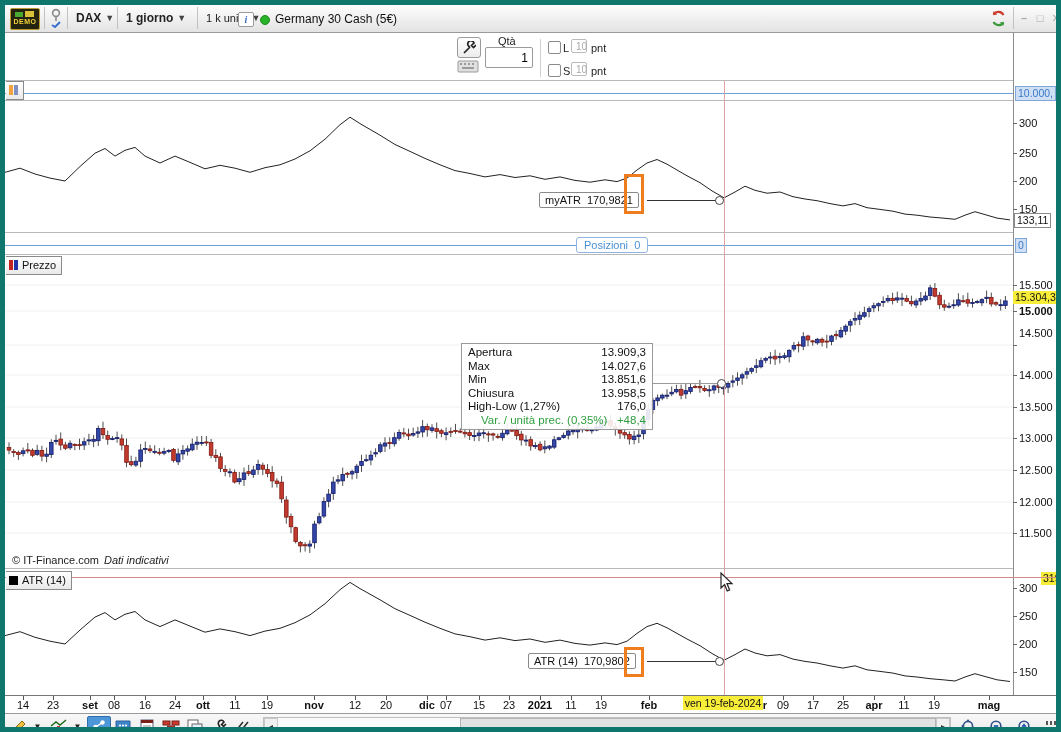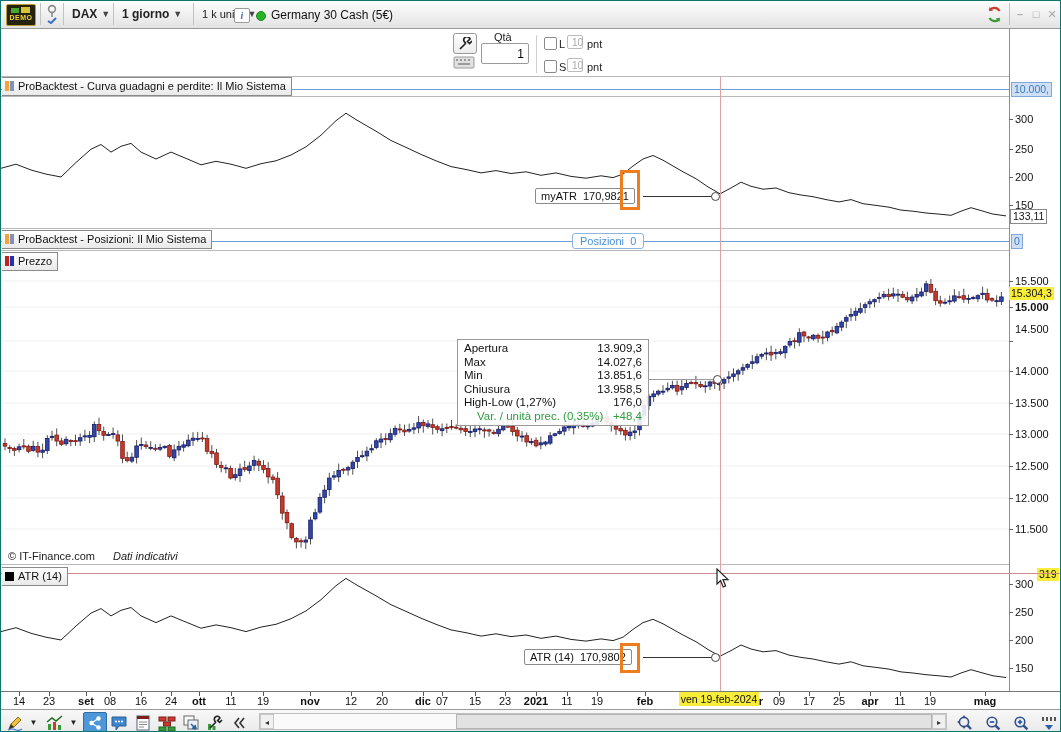--- a/index.html
+++ b/index.html
@@ -1,18 +1,18 @@
 <!DOCTYPE html>
 <html><head>
 <meta charset="utf-8">
 <style>
   html,body{margin:0;padding:0;background:#e8e8e8;}
   #app{position:relative;width:1061px;height:732px;background:#fff;
        font-family:"Liberation Sans","DejaVu Sans",sans-serif;font-size:11px;color:#222;
-       border:1px solid #0f766e;box-sizing:border-box;overflow:hidden;}
+       border:5px solid #0f766e;box-sizing:border-box;overflow:hidden;}
   .abs{position:absolute;}
   
   #titlebar{position:absolute;left:0;top:0;width:100%;height:27px;
     background:linear-gradient(#fdfdfd,#e3e3e3);border-bottom:1px solid #9a9a9a;}
   .tb-sep{position:absolute;top:2px;height:22px;width:1px;background:#c2c2c2;}
   .dd{position:absolute;top:3px;height:20px;display:flex;align-items:center;gap:4px;
       padding:0 5px;font-weight:bold;font-size:12px;color:#222;cursor:default;}
   .caret{font-size:9px;color:#444;}
   #demo-badge{position:absolute;left:5px;top:3px;width:28px;height:20px;background:#23230f;
       border:1px solid #b99a2e;border-radius:2px;color:#f2d23c;font-size:7px;font-weight:bold;
@@ -51,21 +51,21 @@
   .blue-label{position:absolute;background:#fff;border:1px solid #8fb4e0;border-radius:3px;
       font-size:11px;color:#4a8fd4;padding:1px 7px;z-index:20;white-space:nowrap;}
   .marker-dot{position:absolute;width:7px;height:7px;border-radius:50%;background:#fff;
       border:1px solid #444;z-index:21;}
   .orange-rect{position:absolute;border:3px solid #ef7d1d;z-index:25;}
   #tooltip{position:absolute;left:456px;top:338px;width:190px;background:rgba(255,255,255,.88);
       border:1px solid #999;z-index:26;padding:2px 0;}
   .tt-row{display:flex;justify-content:space-between;padding:0 6px;line-height:13.5px;font-size:11.5px;color:#111;}
   .tt-green{color:#2e9e3e;margin-left:13px;}
   #copyright{position:absolute;left:7px;top:549px;font-size:11px;color:#222;z-index:12;}
-  #copyright .it{font-style:italic;margin-left:18px;}
+  #copyright .it{font-style:italic;margin-left:5px;}
   
   #time-axis{position:absolute;left:0;top:690px;width:1061px;height:18px;background:#fff;
       border-top:1px solid #777;z-index:10;}
   .t-label{position:absolute;top:3px;font-size:11px;color:#111;transform:translateX(-50%);}
   .t-label.b{font-weight:bold;}
   .t-tick{position:absolute;top:0;width:1px;height:4px;background:#555;}
   #date-tag{position:absolute;left:678px;top:691px;width:80px;height:14px;background:#f8ee3a;
       font-size:10.5px;line-height:14px;text-align:center;color:#111;z-index:12;white-space:nowrap;}
   
   #order-widget{position:absolute;left:450px;top:29px;width:160px;height:46px;z-index:15;}
@@ -178,28 +178,20 @@
   <div class="hline" style="left:0;top:249px;width:1061px;background:#b9b9b9;z-index:4"></div>
   <div class="hline" style="left:0;top:563px;width:1061px;background:#b9b9b9;z-index:4"></div>
 
   <div id="axis-col"></div>
 
   <div class="ptab" style="left:1px;top:76px">
     <span class="ic">
         <span class="bar" style="background:#f2a33c"></span>
         <span class="bar" style="background:#8090c0"></span>
       </span>
-    <span>ProBacktest - Curva guadagni e perdite: Il Mio Sistema</span>
-  </div>
-  <div class="ptab" style="left:1px;top:229px">
-    <span class="ic">
-        <span class="bar" style="background:#f2a33c"></span>
-        <span class="bar" style="background:#8090c0"></span>
-      </span>
-    <span>ProBacktest - Posizioni: Il Mio Sistema</span>
   </div>
   <div class="ptab" style="left:1px;top:251px">
     <span class="ic">
         <span class="bar" style="background:#c22222"></span>
         <span class="bar" style="background:#2233aa"></span>
       </span>
     <span>Prezzo</span>
   </div>
   <div class="ptab" style="left:1px;top:566px">
     <span class="sq"></span>

